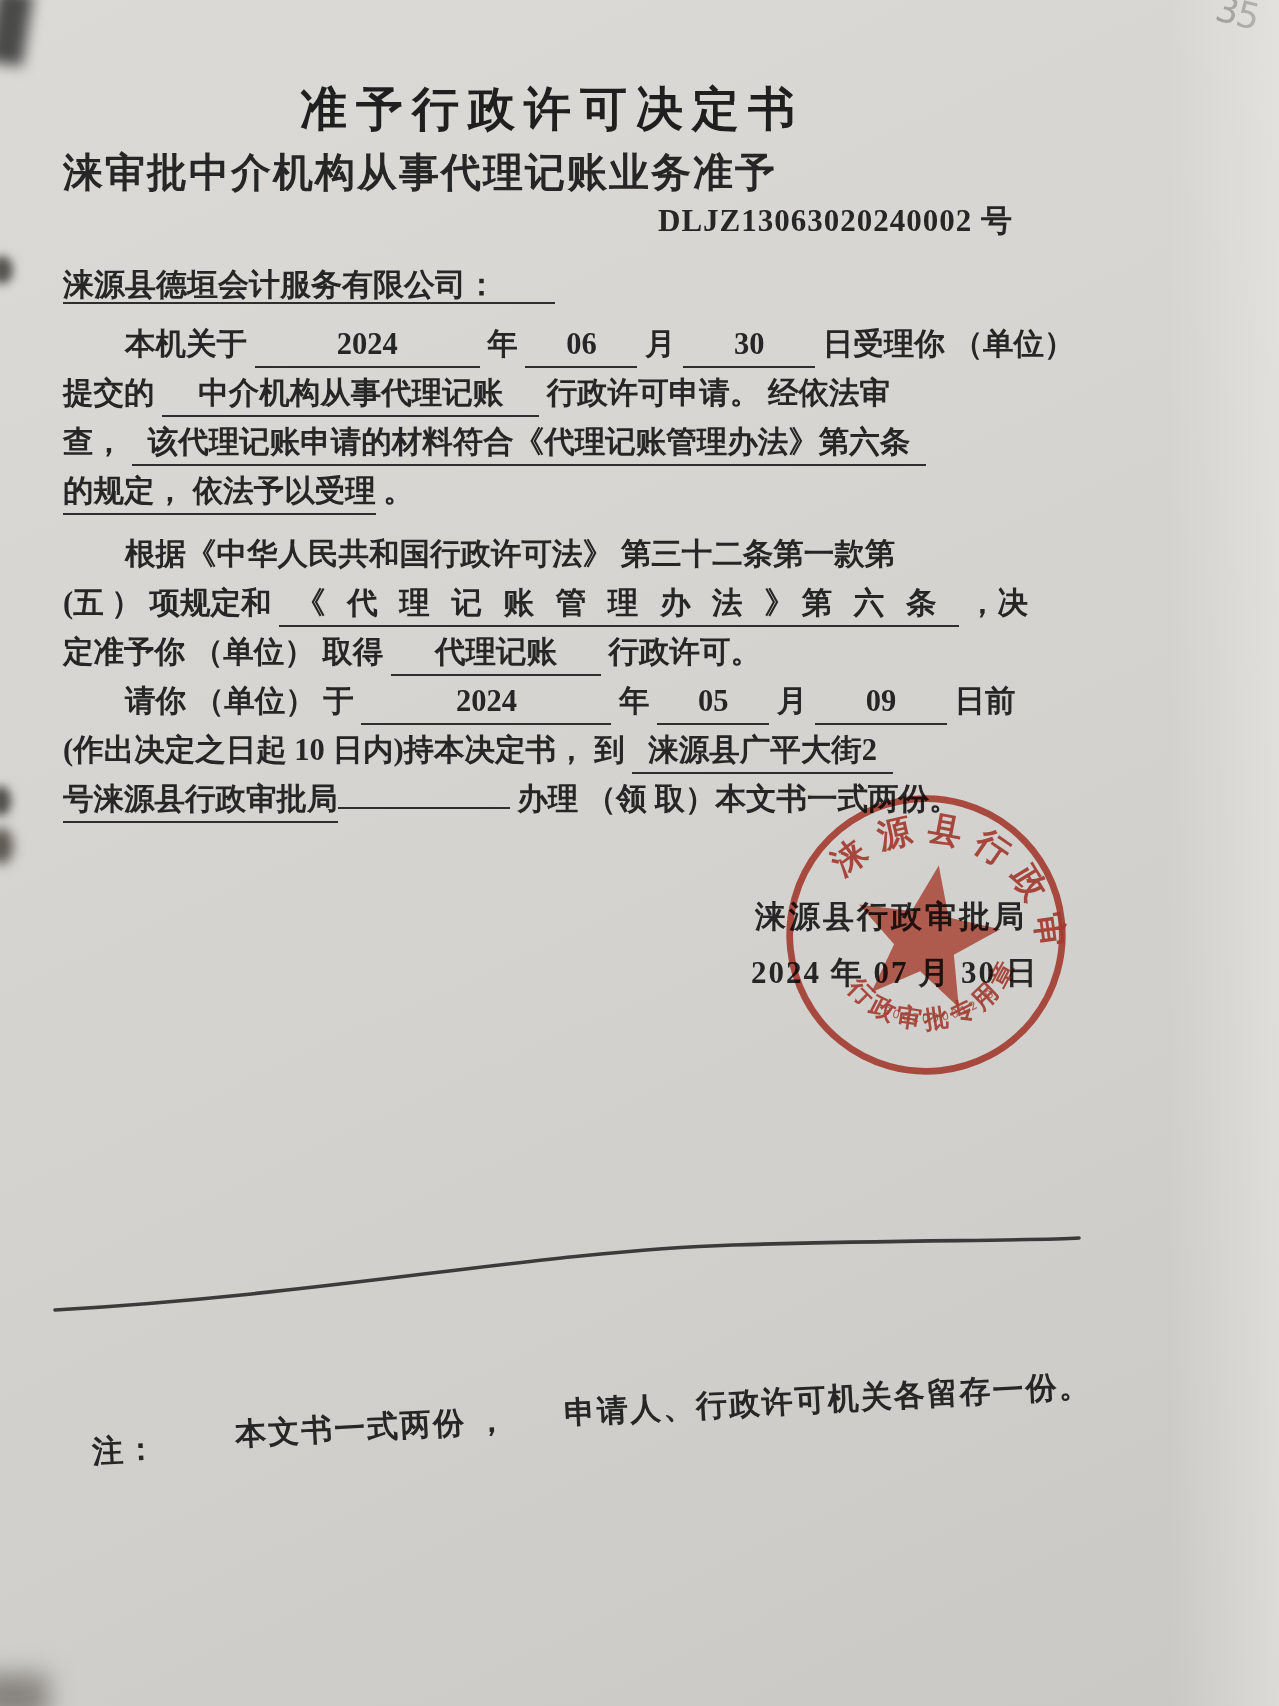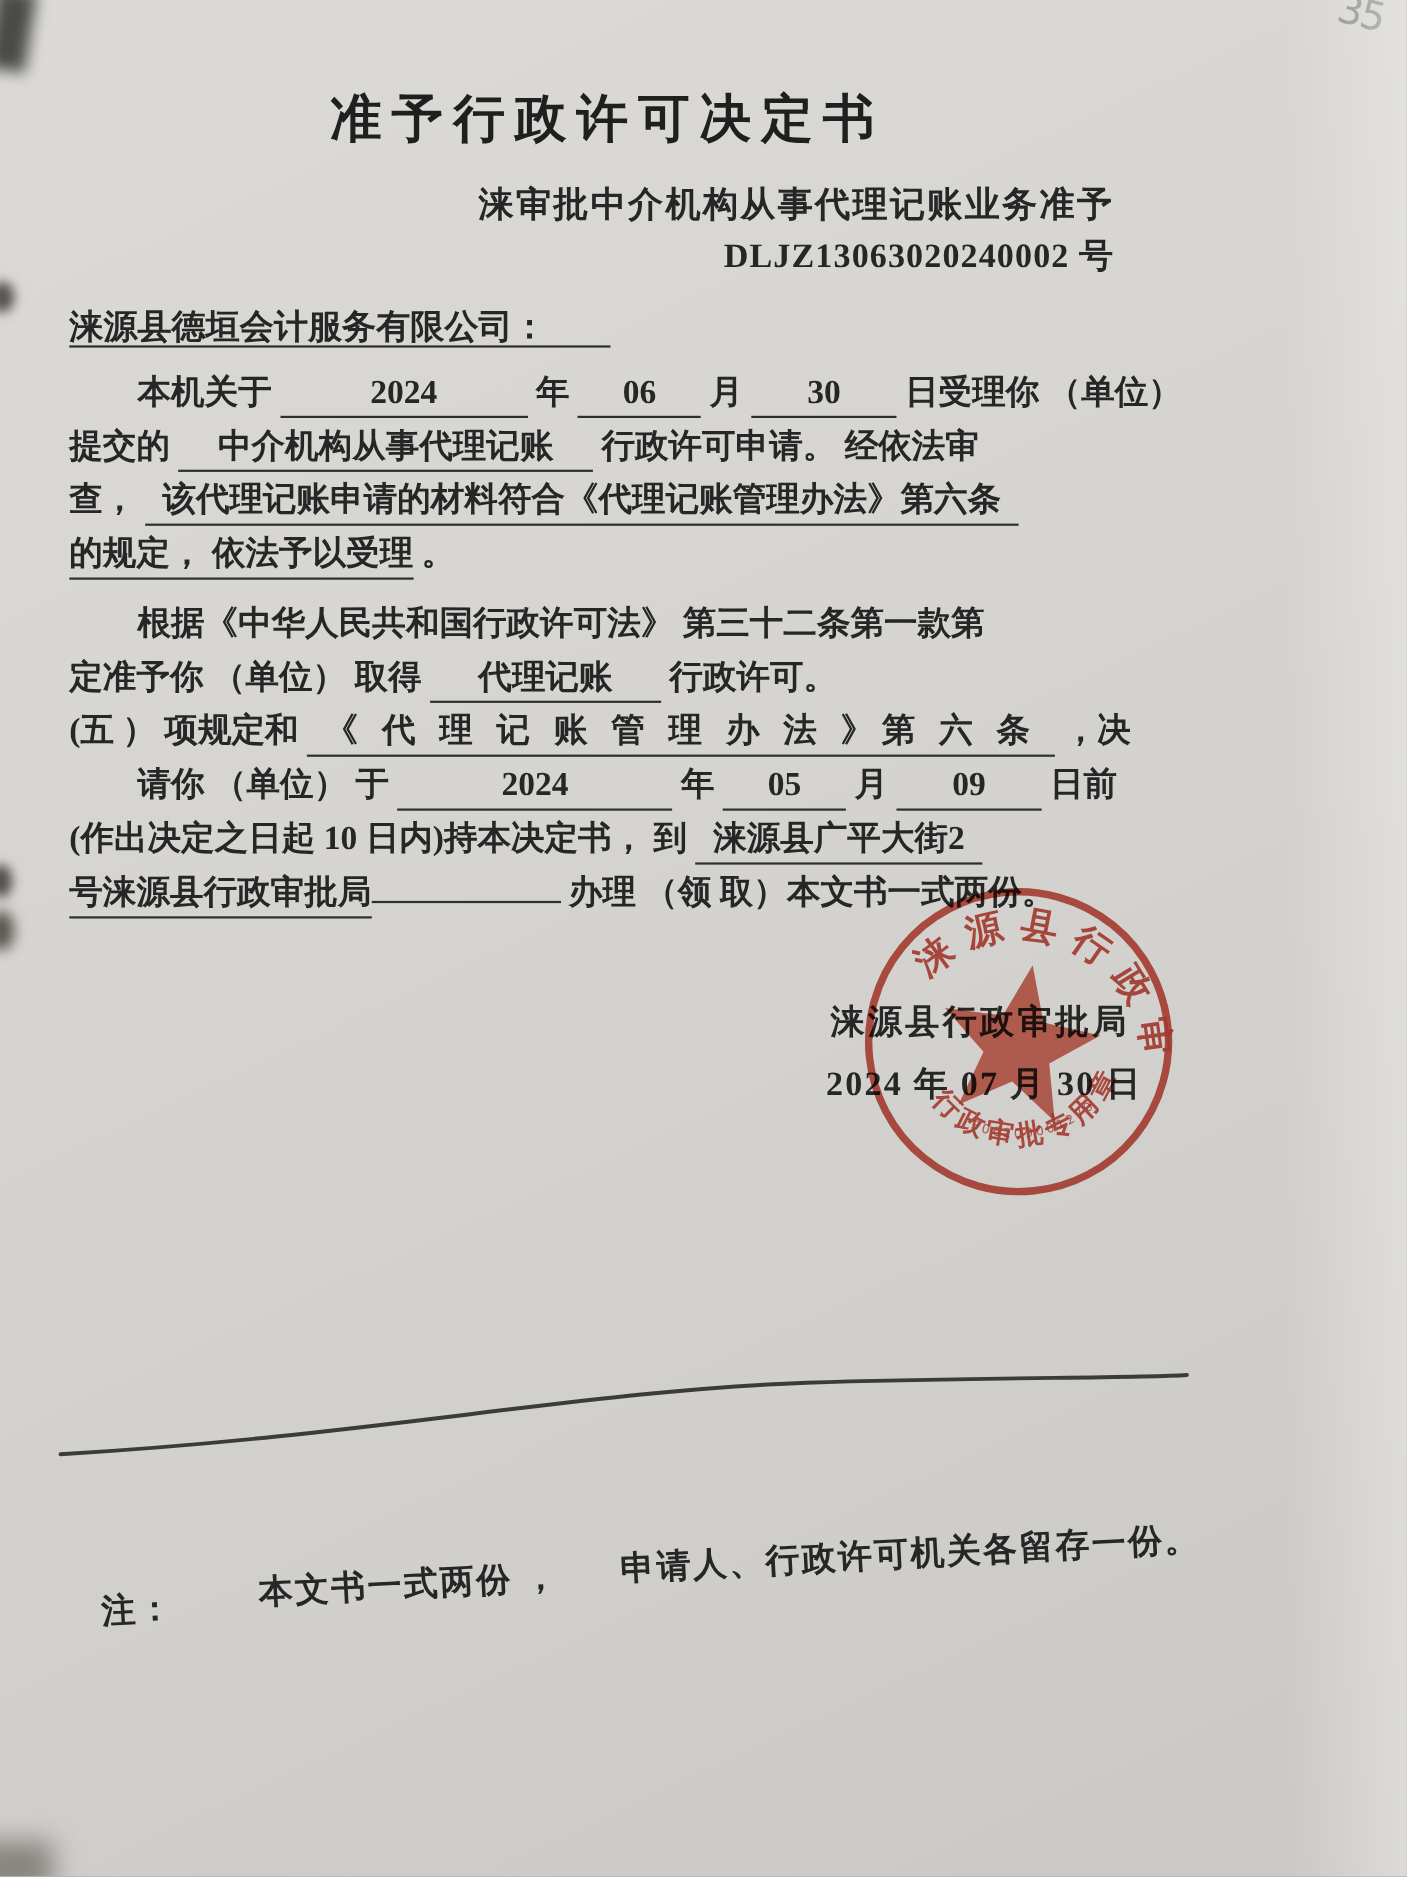--- a/index.html
+++ b/index.html
@@ -11,21 +11,21 @@
     background:linear-gradient(155deg,#dbdad6 0%,#d6d5d1 35%,#d0cfcb 70%,#c9c8c4 100%);
     overflow:hidden;
     font-family:"Liberation Serif","DejaVu Serif",serif;
     color:#262626;
   }
   .content{position:absolute;left:63px;top:0;width:950px;}
   .title{
     margin-top:80px;text-align:center;transform:translateX(14px);
     font-size:47px;font-weight:700;letter-spacing:9px;line-height:58px;color:#1f1f1f;
   }
-  .subtitle{margin-top:26px;text-align:right;font-size:32px;line-height:42px;letter-spacing:2px;font-weight:600;}
+  .subtitle{margin-top:14px;font-size:40px;line-height:42px;letter-spacing:2px;font-weight:600;}
   .docnum{margin-top:6px;text-align:right;font-size:31px;line-height:42px;letter-spacing:1px;font-weight:600;}
   .addressee{margin-top:20px;font-size:31px;line-height:46px;font-weight:600;}
   .addressee .u{border-bottom:2.5px solid #2e2e2e;padding-right:58px;}
   .para{font-size:30.5px;line-height:49px;font-weight:600;}
   .p1{margin-top:12px;}
   .p2{margin-top:14px;}
   .line{white-space:nowrap;}
   .indent{text-indent:62px;}
   .blank{
     display:inline-block;border-bottom:2.5px solid #2e2e2e;
@@ -111,28 +111,28 @@
       </div>
       <div class="line">
         <span class="blank">的规定， 依法予以受理</span>
         <span>。</span>
       </div>
     </div>
 
     <div class="para p2">
       <div class="line indent">根据《中华人民共和国行政许可法》 第三十二条第一款第</div>
       <div class="line">
+        <span>(五 ） 项规定和</span>
+        <span class="blank pad-sm spread">《 代 理 记 账 管 理 办 法 》第 六 条</span>
+        <span>，决</span>
+      </div>
+      <div class="line">
         <span>定准予你 （单位） 取得</span>
         <span class="blank pad-mid">代理记账</span>
         <span>行政许可。</span>
-      </div>
-      <div class="line">
-        <span>(五 ） 项规定和</span>
-        <span class="blank pad-sm spread">《 代 理 记 账 管 理 办 法 》第 六 条</span>
-        <span>，决</span>
       </div>
     </div>
 
     <div class="para">
       <div class="line indent">
         <span>请你 （单位） 于</span>
         <span class="blank w-year3">2024</span>
         <span>年</span>
         <span class="blank w-month">05</span>
         <span>月</span>

